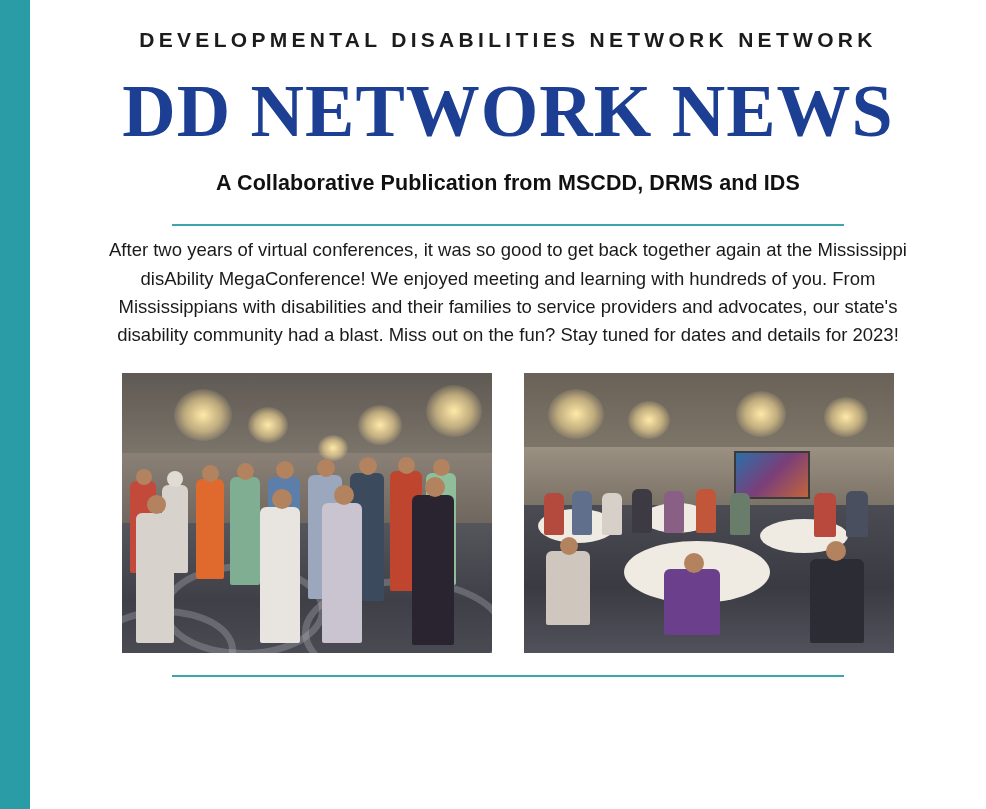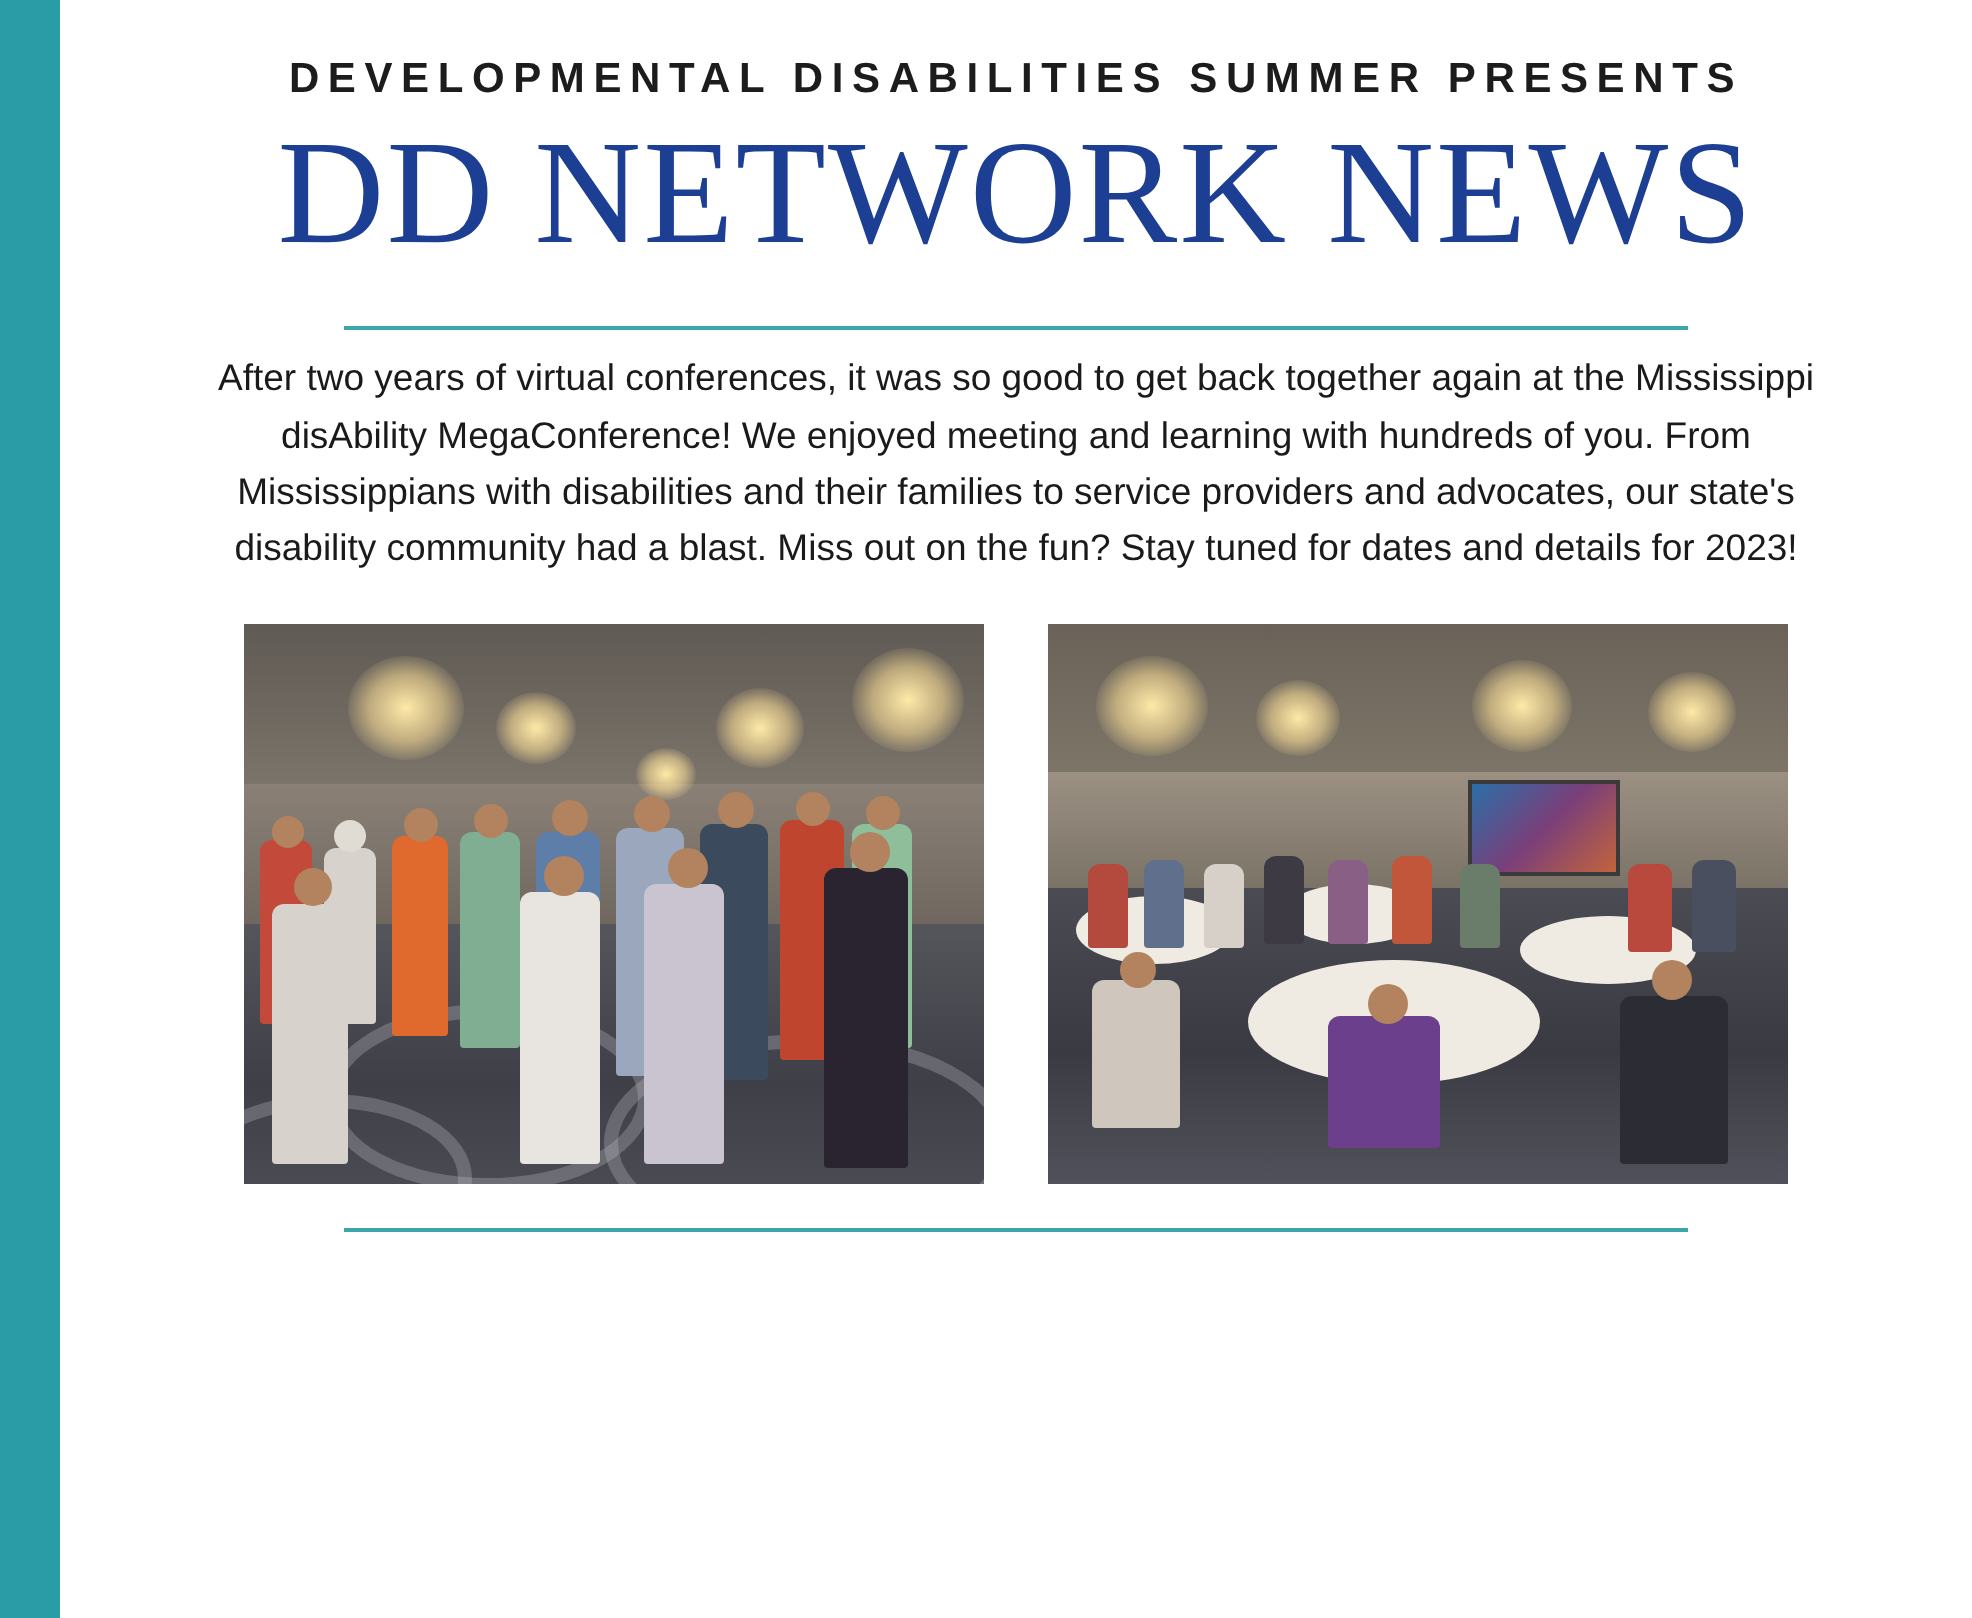--- a/index.html
+++ b/index.html
@@ -43,26 +43,26 @@
     letter-spacing: 4.3px;
     color: #1c1c1c;
     font-weight: 600;
     margin-top: 28px;
     font-family: "Liberation Sans", sans-serif;
   }
 
   .masthead {
     text-align: center;
     font-family: "Liberation Serif", serif;
-    font-weight: normal;
+    font-weight: bold;
     font-size: 74px;
     color: #1c3f94;
     letter-spacing: 1px;
     line-height: 1.02;
-    margin-top: 8px;
+    margin-top: 22px;
   }
 
   .subtitle {
     text-align: center;
     font-size: 21.5px;
     font-weight: bold;
     color: #111111;
     margin-top: 22px;
     letter-spacing: 0.1px;
   }
@@ -183,24 +183,25 @@
 </style>
 </head>
 <body>
 
 <div class="page">
 
   <div class="left-bar"></div>
 
   <div class="content">
 
-    <div class="kicker">DEVELOPMENTAL DISABILITIES SUMMER PRESENTS</div>
+    <div class="kicker">DEVELOPMENTAL DISABILITIES NETWORK NETWORK</div>
 
     <div class="masthead">DD NETWORK NEWS</div>
 
+    <div class="subtitle">A Collaborative Publication from MSCDD, DRMS and IDS</div>
 
 
     <div class="rule"></div>
 
 
     <div class="body-copy">After two years of virtual conferences, it was so good to get back together again at the Mississippi disAbility MegaConference! We enjoyed meeting and learning with hundreds of you. From Mississippians with disabilities and their families to service providers and advocates, our state's disability community had a blast. Miss out on the fun? Stay tuned for dates and details for 2023!</div>
 
     <div class="photos">
 
       <div class="photo">

